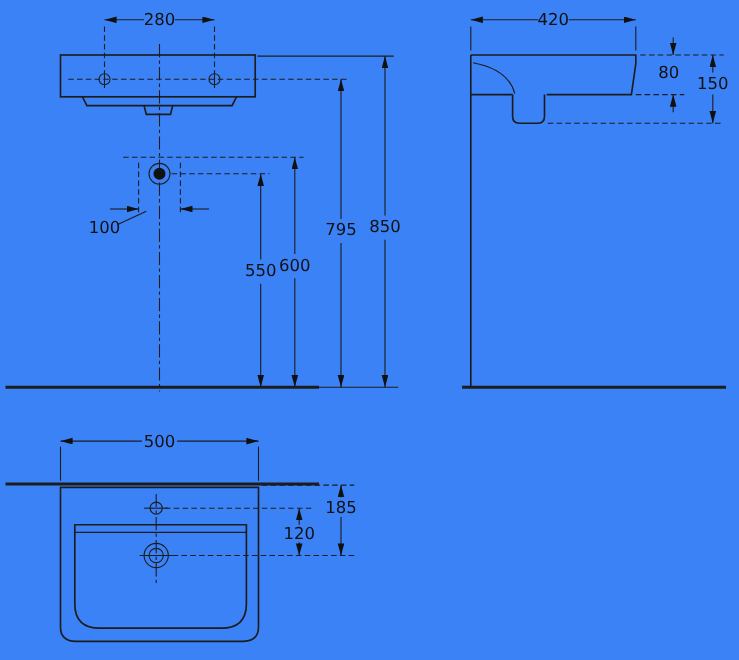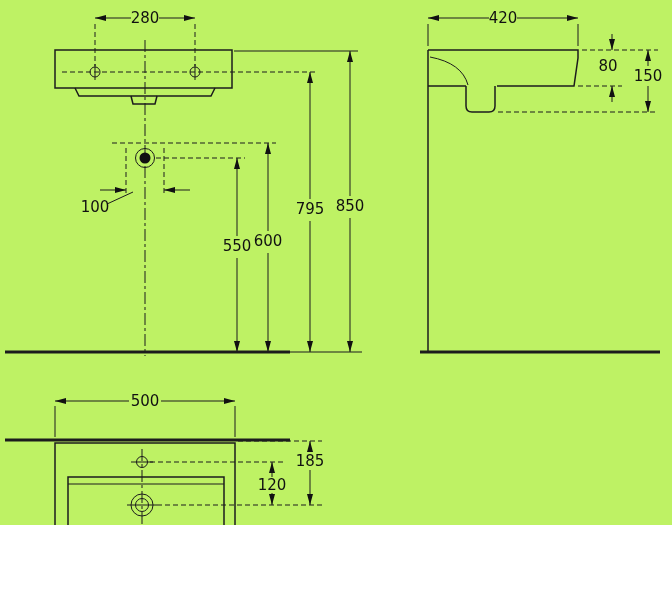--- a/index.html
+++ b/index.html
@@ -1,16 +1,16 @@
 <!DOCTYPE html>
 <html><head>
 <meta charset="utf-8">
 <style>
   html, body { margin: 0; padding: 0; background: #ffffff; }
-  .stage { width: 672px; height: 525px; background: #bef264; position: relative; }
+  .stage { width: 672px; height: 600px; background: #3b82f6; position: relative; }
   svg { display: block; }
   .ln    { stroke: #1c1c1c; stroke-width: 1.5; fill: none; stroke-linecap: butt; }
   .thin  { stroke: #1c1c1c; stroke-width: 1; fill: none; }
   .thick { stroke: #1c1c1c; stroke-width: 2.8; fill: none; }
   .dash  { stroke: #1c1c1c; stroke-width: 1; fill: none; stroke-dasharray: 5 3; }
   .cl    { stroke: #1c1c1c; stroke-width: 1; fill: none; stroke-dasharray: 12 3 3 3; }
   .dim   { stroke: #1c1c1c; stroke-width: 1; fill: none; }
   .fillb { fill: #111111; stroke: none; }
   text { font: 15px "DejaVu Sans", "Liberation Sans", sans-serif; fill: #111111; text-anchor: middle; }
 </style>

